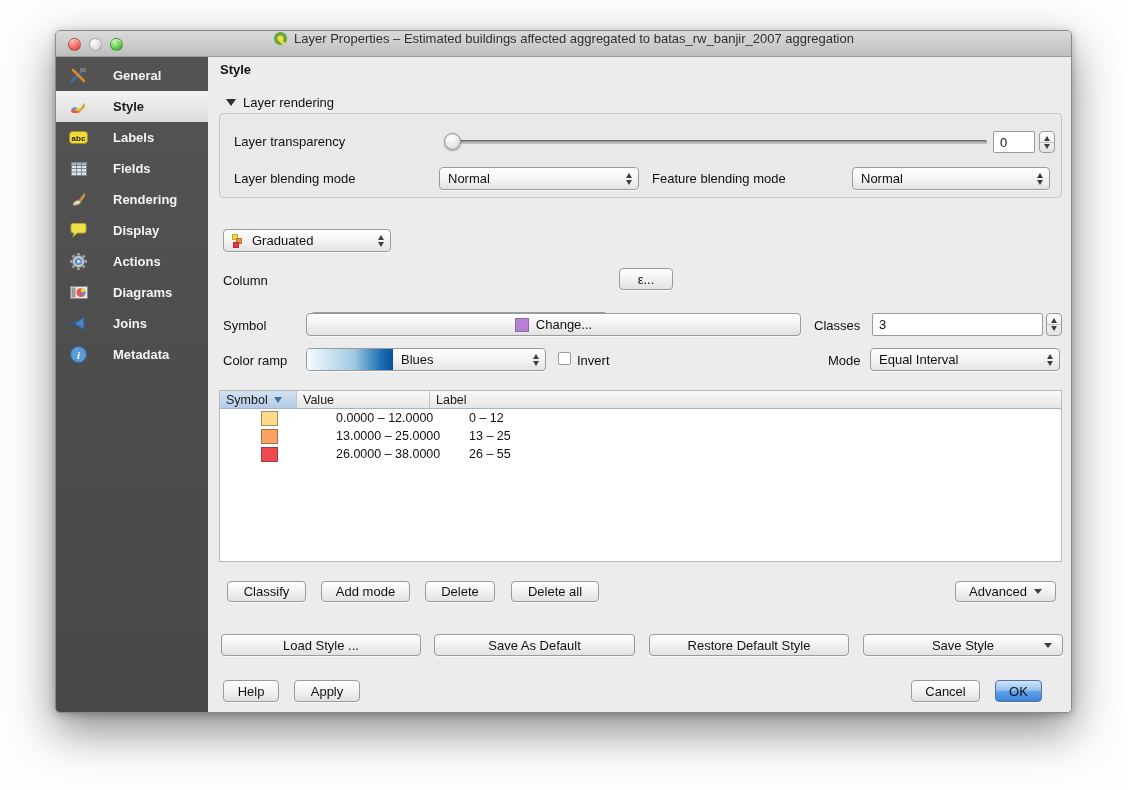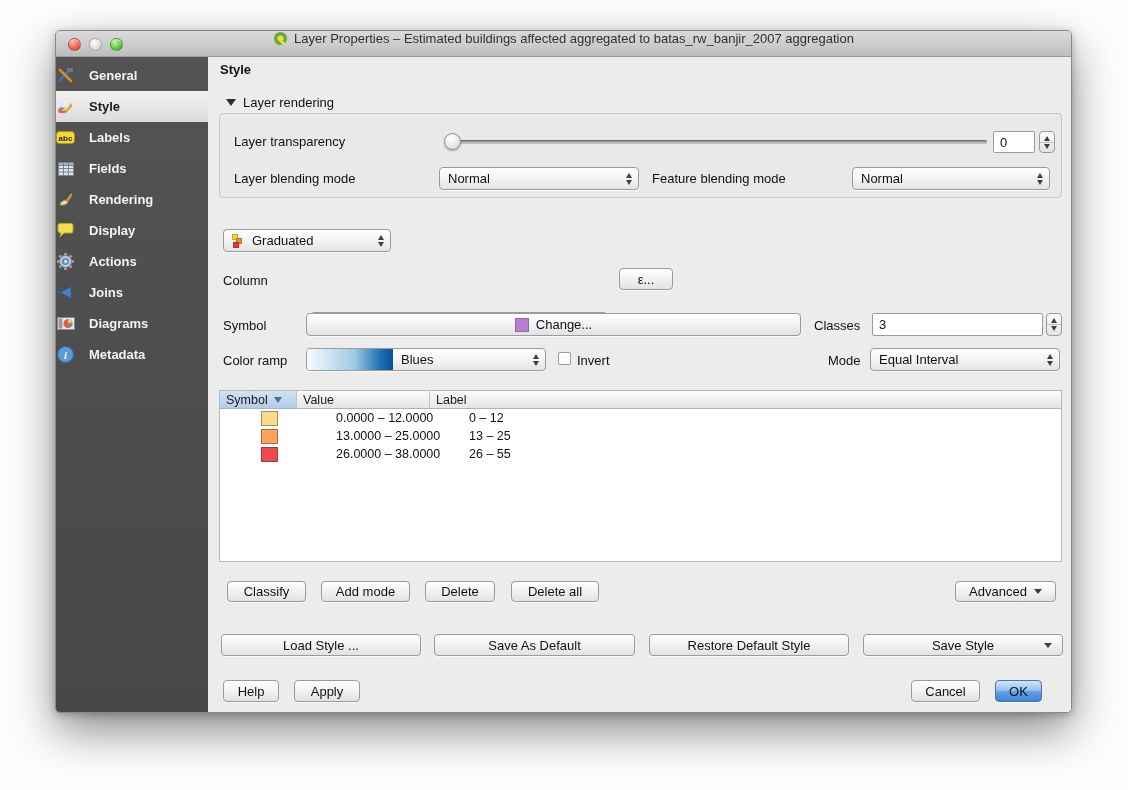--- a/index.html
+++ b/index.html
@@ -27,21 +27,21 @@
   .light.green { background:radial-gradient(circle at 35% 30%, #c6f3b1, #57c940 60%, #2f9e27); }
   .title-wrap { display:flex; align-items:center; gap:6px; }
   .titlebar .title { font-size:13px; color:#303030; }
 
   
   .sidebar {
     position:absolute; left:0; top:26px; bottom:0; width:152px;
     background:linear-gradient(180deg,#535353,#474747); padding-top:3px;
   }
   .side-item {
-    height:31px; display:flex; align-items:center; gap:14px; 
+    height:31px; display:flex; align-items:center; gap:25px; padding-left:13px;
     color:#f3f3f3; font-size:13px; font-weight:bold; cursor:default;
   }
   .side-item.selected {
     background:linear-gradient(180deg,#f2f2f2,#dcdcdc);
     color:#1b1b1b;
   }
   .side-item .ic { width:19px; height:18px; display:flex; align-items:center; justify-content:center; flex:0 0 19px; }
 
   
   .content { position:absolute; left:152px; top:26px; right:0; bottom:0; background:#ececec; font-size:13px; color:#111; }
@@ -219,38 +219,38 @@
             </g>
             <circle cx="8.5" cy="8.5" r="6" fill="#c9c9c9" stroke="#808080"></circle>
             <circle cx="8.5" cy="8.5" r="3.6" fill="#4a90d9"></circle>
             <path d="M7.5 6.5 L11 8.5 L7.5 10.5Z" fill="#fff"></path>
           </svg>
       </span>
       <span>Actions</span>
     </div>
     <div class="side-item">
       <span class="ic">
-        <svg width="17" height="15" viewBox="0 0 17 15">
-            <circle cx="2" cy="7.5" r="1.6" fill="#2b5f9e"></circle>
-            <path d="M4 7.5 L14 1.5 L14 13.5Z" fill="#4a82c4" stroke="#2b5f9e"></path>
-          </svg>
-      </span>
-      <span>Joins</span>
-    </div>
-    <div class="side-item">
-      <span class="ic">
         <svg width="18" height="13" viewBox="0 0 18 13">
             <rect x="0.5" y="0.5" width="17" height="12" fill="#e8e8e8" stroke="#8a8a8a"></rect>
             <rect x="1.5" y="1.5" width="4" height="10" fill="#9a9a9a"></rect>
             <circle cx="11" cy="6.5" r="4.5" fill="#e8584f"></circle>
             <path d="M11 6.5 L11 2 A4.5 4.5 0 0 1 15.3 5.4Z" fill="#f0d43c"></path>
             <path d="M11 6.5 L15.3 5.4 A4.5 4.5 0 0 1 13 10.3Z" fill="#5e93d8"></path>
           </svg>
       </span>
       <span>Diagrams</span>
+    </div>
+    <div class="side-item">
+      <span class="ic">
+        <svg width="17" height="15" viewBox="0 0 17 15">
+            <circle cx="2" cy="7.5" r="1.6" fill="#2b5f9e"></circle>
+            <path d="M4 7.5 L14 1.5 L14 13.5Z" fill="#4a82c4" stroke="#2b5f9e"></path>
+          </svg>
+      </span>
+      <span>Joins</span>
     </div>
     <div class="side-item">
       <span class="ic">
         <svg width="17" height="17" viewBox="0 0 17 17">
             <circle cx="8.5" cy="8.5" r="8" fill="#5b9bd5" stroke="#34659c"></circle>
             <text x="8.5" y="13" font-size="11" font-style="italic" font-weight="bold" text-anchor="middle" fill="#fff" font-family="Liberation Serif, serif">i</text>
           </svg>
       </span>
       <span>Metadata</span>
     </div>

